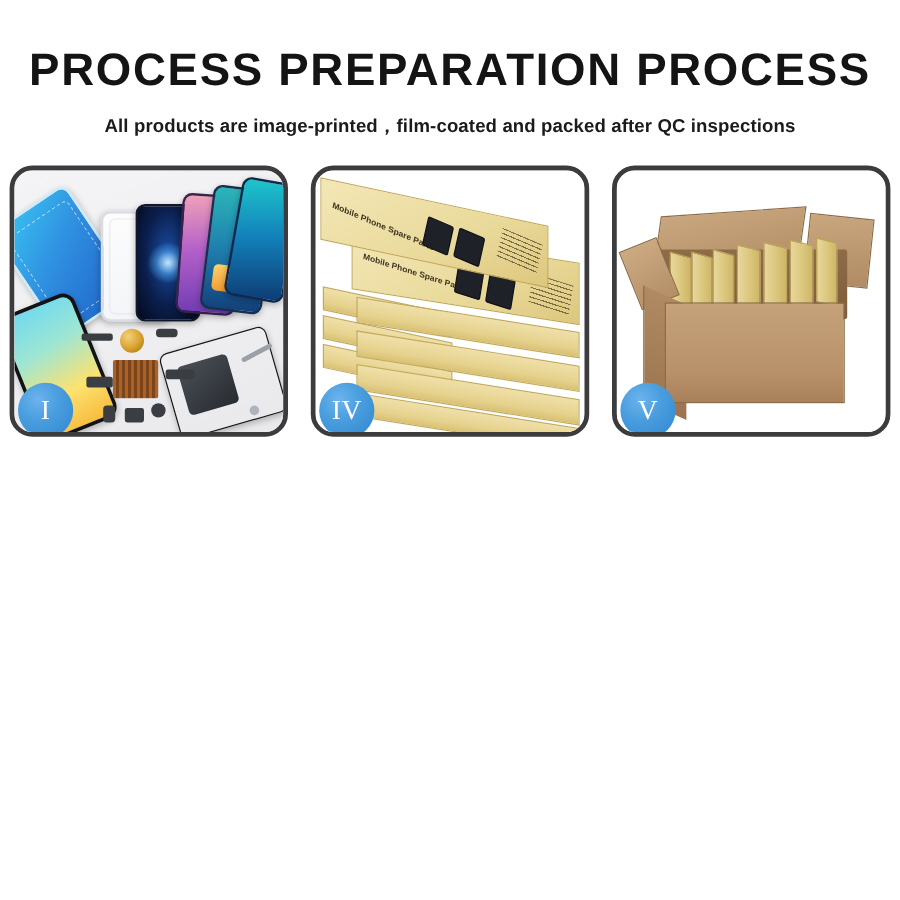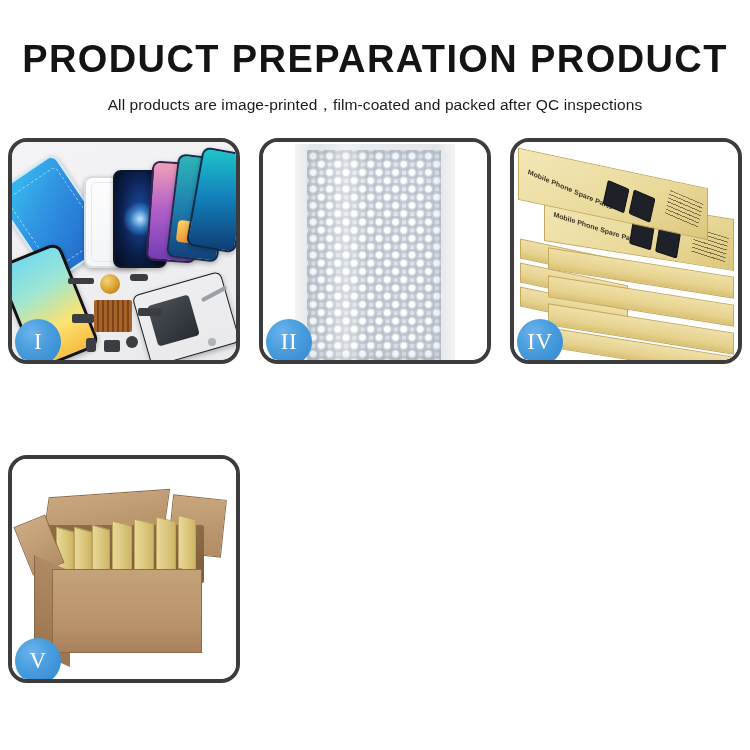--- a/index.html
+++ b/index.html
@@ -14,21 +14,21 @@
   
   .header { position: absolute; left: 0; top: 0; width: 750px; text-align: center; }
   .title {
     font-family: "Liberation Sans", sans-serif;
     font-size: 38px; font-weight: 700; letter-spacing: 1.4px;
     color: #141414; line-height: 1; margin-top: 40px;
     white-space: nowrap;
   }
   .subtitle {
     font-family: "Liberation Sans", sans-serif;
-    font-size: 15.5px; font-weight: 400; color: #1b1b1b;
+    font-size: 15.5px; font-weight: 700; color: #1b1b1b;
     margin-top: 17px; letter-spacing: .1px; white-space: nowrap;
   }
 
   
   .grid {
     position: absolute; left: 8px; top: 138px;
     width: 734px; height: 545px;
     display: grid;
     grid-template-columns: 232px 232px 232px;
     grid-template-rows: 226px 228px;
@@ -286,21 +286,21 @@
   .c6-tape {
     position:absolute; background: rgba(150,120,80,.55);
   }
 </style>
 </head>
 <body>
 
 <div class="page">
 
   <div class="header">
-    <div class="title">PRODUCT PREPARATION PRODUCT</div>
+    <div class="title">PROCESS PREPARATION PROCESS</div>
     <div class="subtitle">All products are image-printed，film-coated and packed after QC inspections</div>
   </div>
 
   <div class="grid">
 
     <div class="panel">
       <div class="photo p1">
         <div class="phone ph-blue"></div>
         <div class="phone ph-glass"></div>
         <div class="phone ph-dark"></div>
@@ -317,28 +317,20 @@
         <div class="part" style="left:126px; top:166px; width:24px; height:8px;"></div>
         <div class="part" style="left:74px;  top:196px; width:10px; height:14px; border-radius:3px;"></div>
         <div class="part" style="left:92px;  top:198px; width:16px; height:12px;"></div>
         <div class="part" style="left:114px; top:194px; width:12px; height:12px; border-radius:50%;"></div>
         <div class="part" style="left:188px; top:150px; width:28px; height:4px; background:#9aa0a8; transform:rotate(-28deg);"></div>
         <div class="part" style="left:196px; top:196px; width:8px; height:8px; border-radius:50%; background:#aeb4bc;"></div>
       </div>
       <div class="badge">I</div>
     </div>
 
-    <div class="panel">
-      <div class="photo p2">
-        <div class="wrap-sheet"></div>
-        <div class="bubbles"></div>
-        <div class="wrap-gloss"></div>
-      </div>
-      <div class="badge">II</div>
-    </div>
 
 
     <div class="panel">
       <div class="photo p4">
         <div class="stackwrap">
 
           <div class="sbox" style="left:6px;  top:108px; width:108px; height:20px; transform:skewY(12deg);"></div>
           <div class="sbox" style="left:6px;  top:132px; width:108px; height:20px; transform:skewY(12deg);"></div>
           <div class="sbox" style="left:6px;  top:156px; width:108px; height:20px; transform:skewY(12deg);"></div>
 

